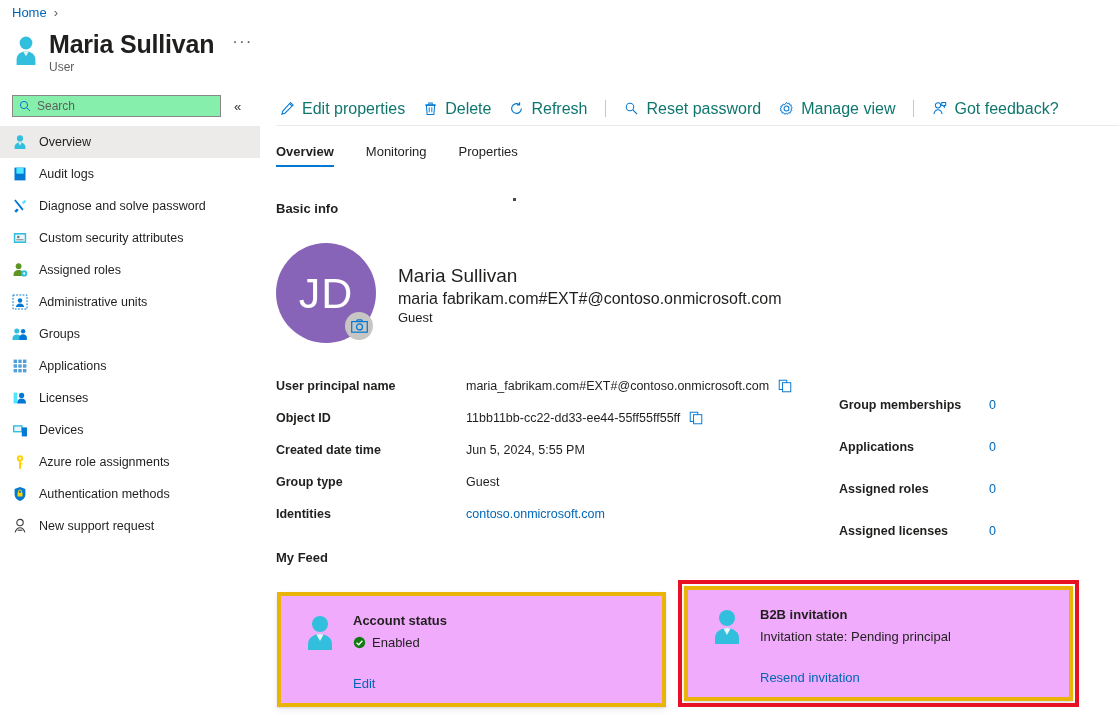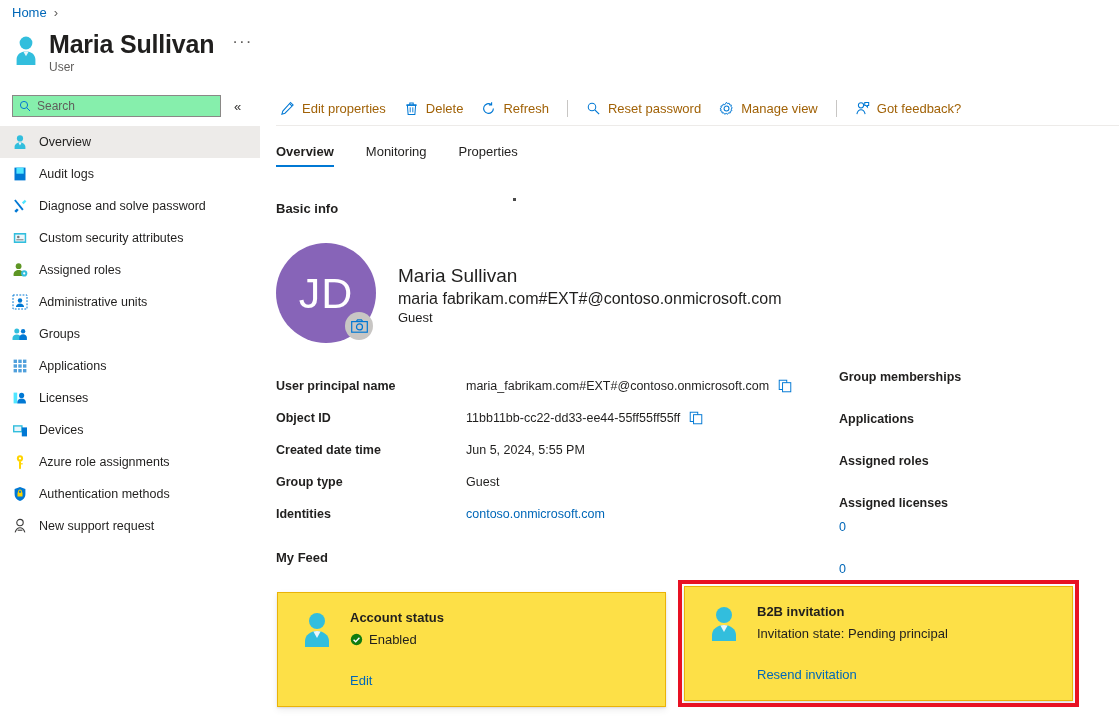--- a/index.html
+++ b/index.html
@@ -66,21 +66,21 @@
   
   .cmdbar {
     position: absolute; left: 276px; top: 92px; width: 843px; height: 33px;
     display: flex; align-items: center; gap: 0px;
   }
   .cmd {
     display: flex; align-items: center; gap: 7px; cursor: pointer;
     padding: 0 9px; height: 28px; white-space: nowrap;
   }
   .cmd:first-child { padding-left: 4px; }
-  .cmd-label { font-size: 13px; color: #a16207; }
+  .cmd-label { font-size: 16px; color: #0f766e; }
   .cmd-icon { width: 15px; height: 15px; flex: 0 0 15px; display: block; }
   .cmd-sep { width: 1px; height: 17px; background: #c8c6c4; margin: 0 9px; }
 
   .cmdbar-rule {
     position: absolute; left: 276px; top: 125px; width: 843px;
     height: 1px; background: #edebe9;
   }
 
   
   .tabs { position: absolute; left: 276px; top: 140px; display: flex; gap: 0; }
@@ -131,27 +131,27 @@
   .prop-row { display: flex; align-items: center; height: 32px; }
   .prop-key {
     width: 190px; font-size: 12.5px; font-weight: 600; color: #201f1e; flex: 0 0 190px;
   }
   .prop-val { font-size: 12.5px; color: #201f1e; display: flex; align-items: center; gap: 9px; }
   .prop-val.link { color: #0067b8; cursor: pointer; }
   .copy-icon { width: 14px; height: 14px; flex: 0 0 14px; cursor: pointer; display: block; }
 
   
   .stats { position: absolute; left: 839px; top: 370px; width: 260px; }
-  .stat-row { display: flex; align-items: flex-start; height: 42px; flex-direction: column; }
+  .stat-row { display: flex; align-items: flex-end; height: 42px; }
   .stat-key { width: 150px; font-size: 12.5px; font-weight: 600; color: #201f1e; flex: 0 0 150px; }
   .stat-val { font-size: 12.5px; color: #0067b8; cursor: pointer; }
 
   
   .card {
-    position: absolute; background: #fde047; border: 1px solid #eab308;
+    position: absolute; background: #f0abfc; border: 4px solid #eab308;
     box-shadow: 0 0.6px 1.8px rgba(0,0,0,0.10), 0 3px 7px rgba(0,0,0,0.07);
   }
   #card-account-status { left: 277px; top: 592px; width: 389px; height: 115px; }
   #card-b2b-invitation { left: 684px; top: 586px; width: 389px; height: 115px; }
 
   .card-inner { display: flex; gap: 14px; padding: 16px 18px 0 20px; }
   .card-person-icon { width: 38px; height: 38px; flex: 0 0 38px; margin-top: 2px; display: block; }
   .card-body { display: flex; flex-direction: column; }
   .card-title { font-size: 13px; font-weight: 700; color: #201f1e; line-height: 18px; }
   .card-sub { font-size: 13px; color: #201f1e; line-height: 21px; display: flex; align-items: center; gap: 6px; margin-top: 2px; }

